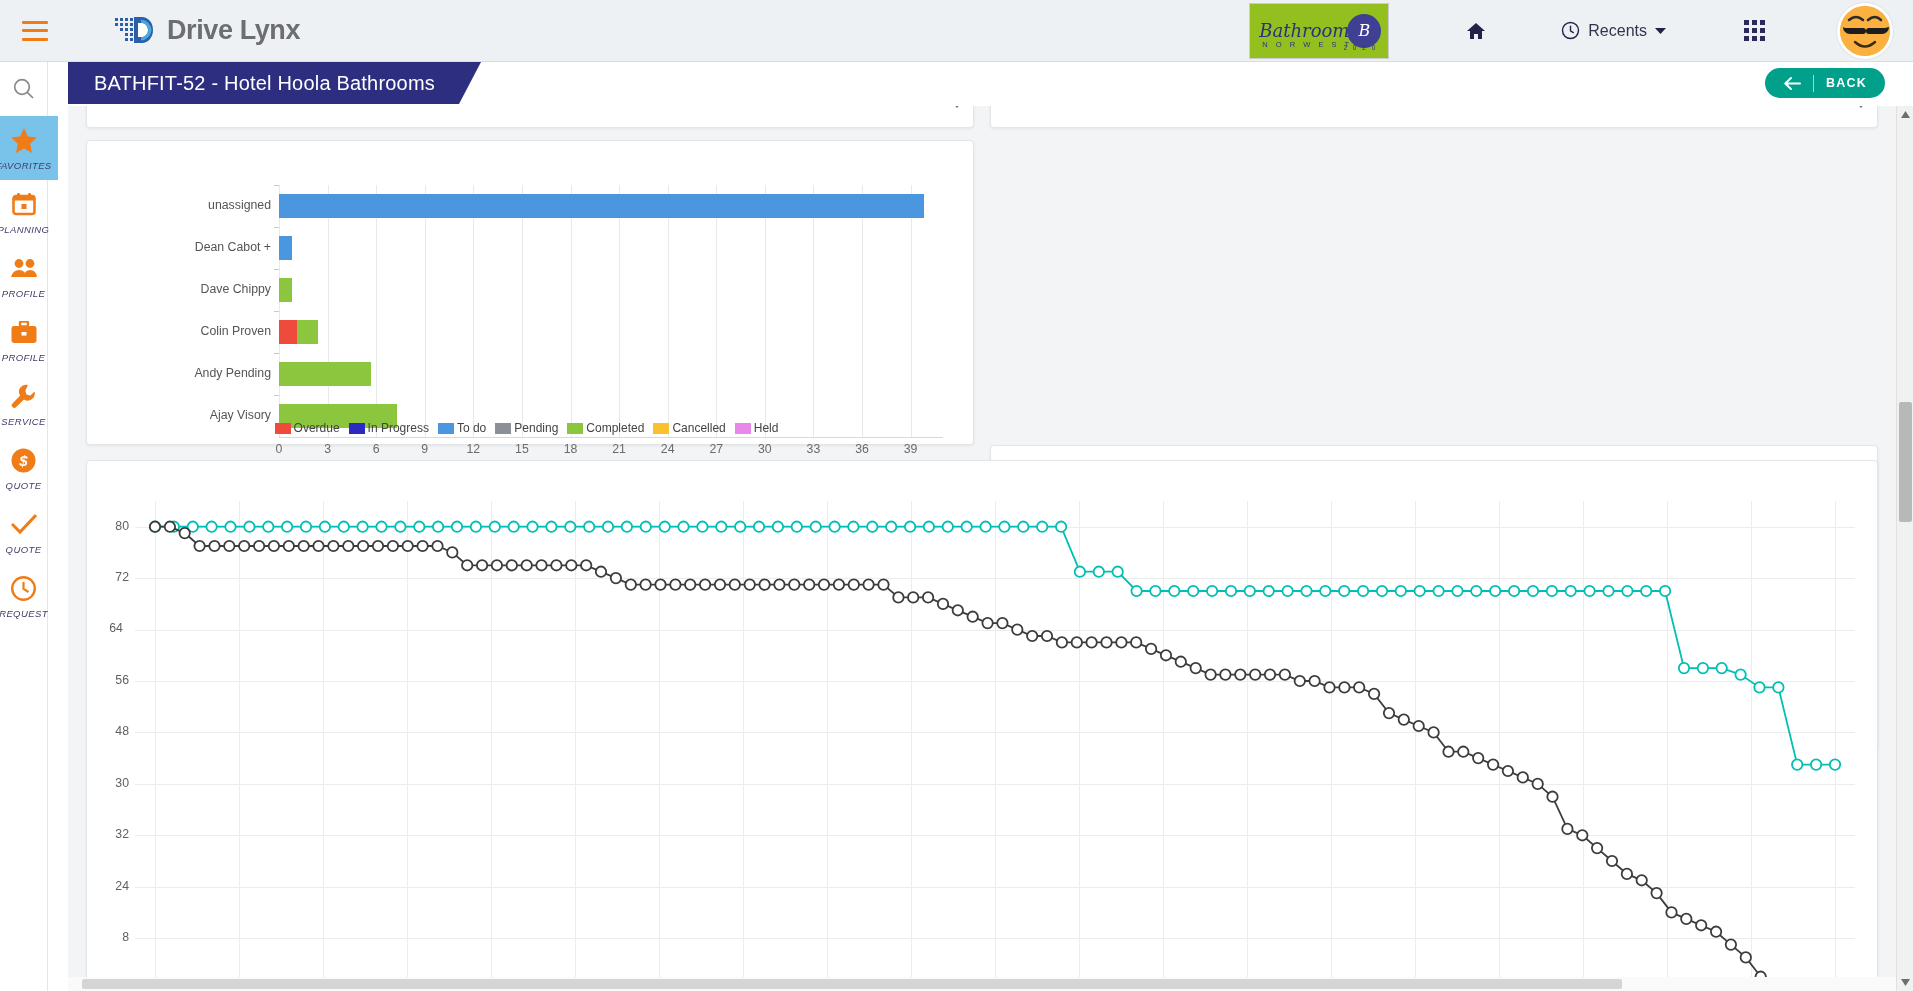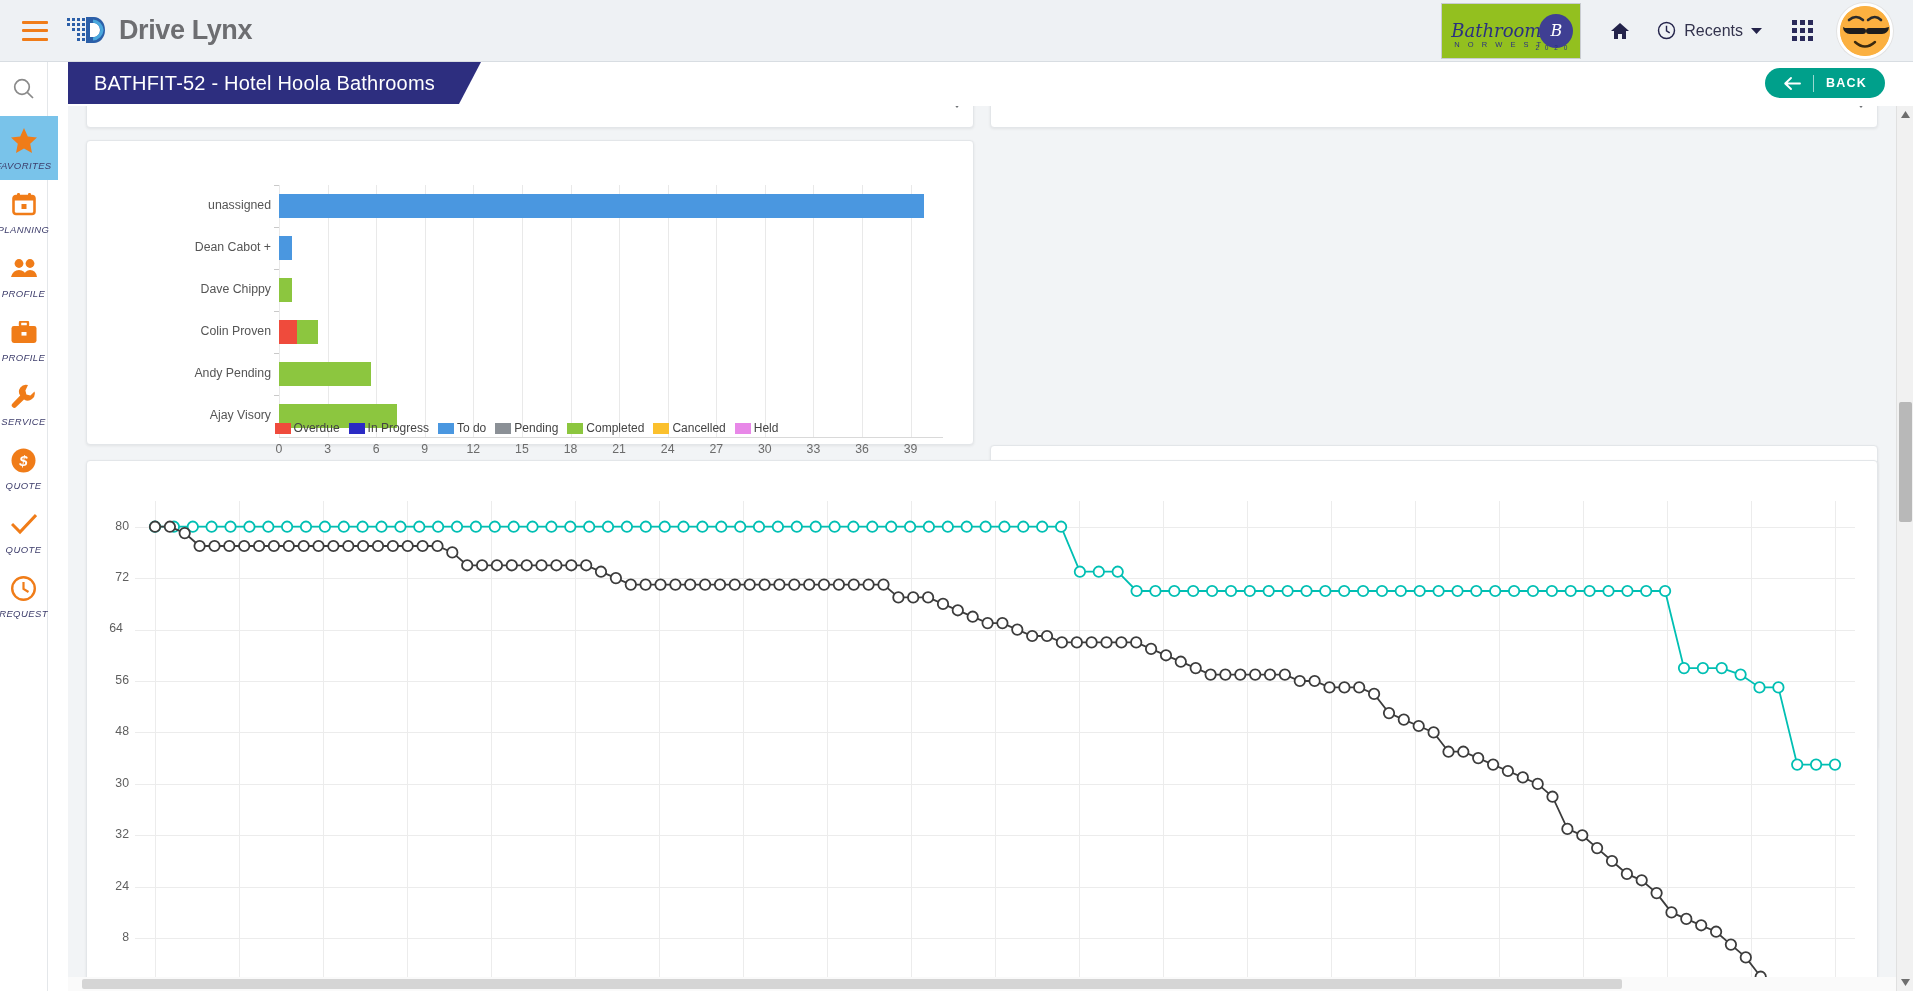--- a/index.html
+++ b/index.html
@@ -7,21 +7,21 @@
     width: 1913px; height: 991px;
     font-family: "Liberation Sans", sans-serif;
     background: #ffffff;
     overflow: hidden;
   }
 
   
   .topbar {
     position: absolute; top: 0; left: 0; width: 1913px; height: 62px;
     background: #eef1f4; border-bottom: 1px solid #d8dde2;
-    display: flex; align-items: center;
+    display: flex; align-items: center; gap: 48px;
   }
   .hamburger {
     width: 26px; height: 20px; margin-left: 22px; margin-right: 18px;
     display: flex; flex-direction: column; justify-content: space-between;
     cursor: pointer;
   }
   .hamburger span { display: block; height: 3px; background: #f07c18; border-radius: 1px; }
   .brand { display: flex; align-items: center; gap: 9px; }
   .brand-logo { width: 44px; height: 34px; }
   .brand-text {

